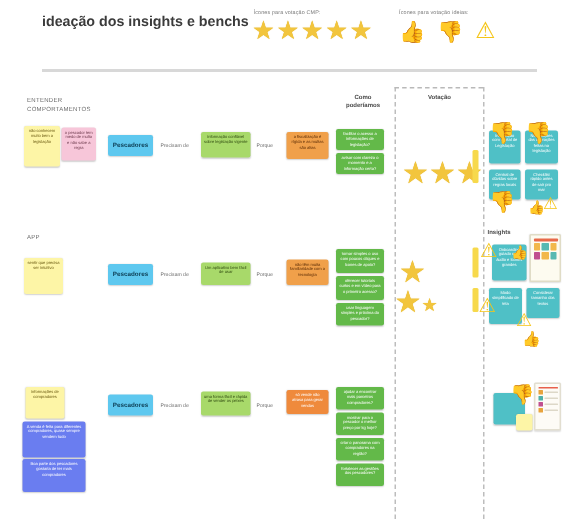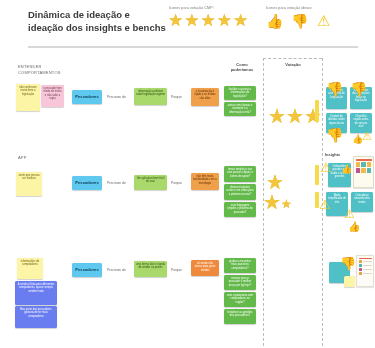--- a/index.html
+++ b/index.html
@@ -101,21 +101,20 @@
   .ml-ln { flex:1; height:1.2px; background:#ddd8c8; border-radius:.4px; }
 
   .icon-abs { position:absolute; }
 </style>
 </head>
 <body>
 
 <div class="board">
 
   <div class="hdr-title">
-    <div>Dinâmica de ideação e</div>
     <div>ideação dos insights e benchs</div>
   </div>
 
   <div class="legend legend-cmp">Ícones para votação CMP:</div>
   <div class="stars-row">
     <span class="star">★</span>
     <span class="star">★</span>
     <span class="star">★</span>
     <span class="star">★</span>
     <span class="star">★</span>

